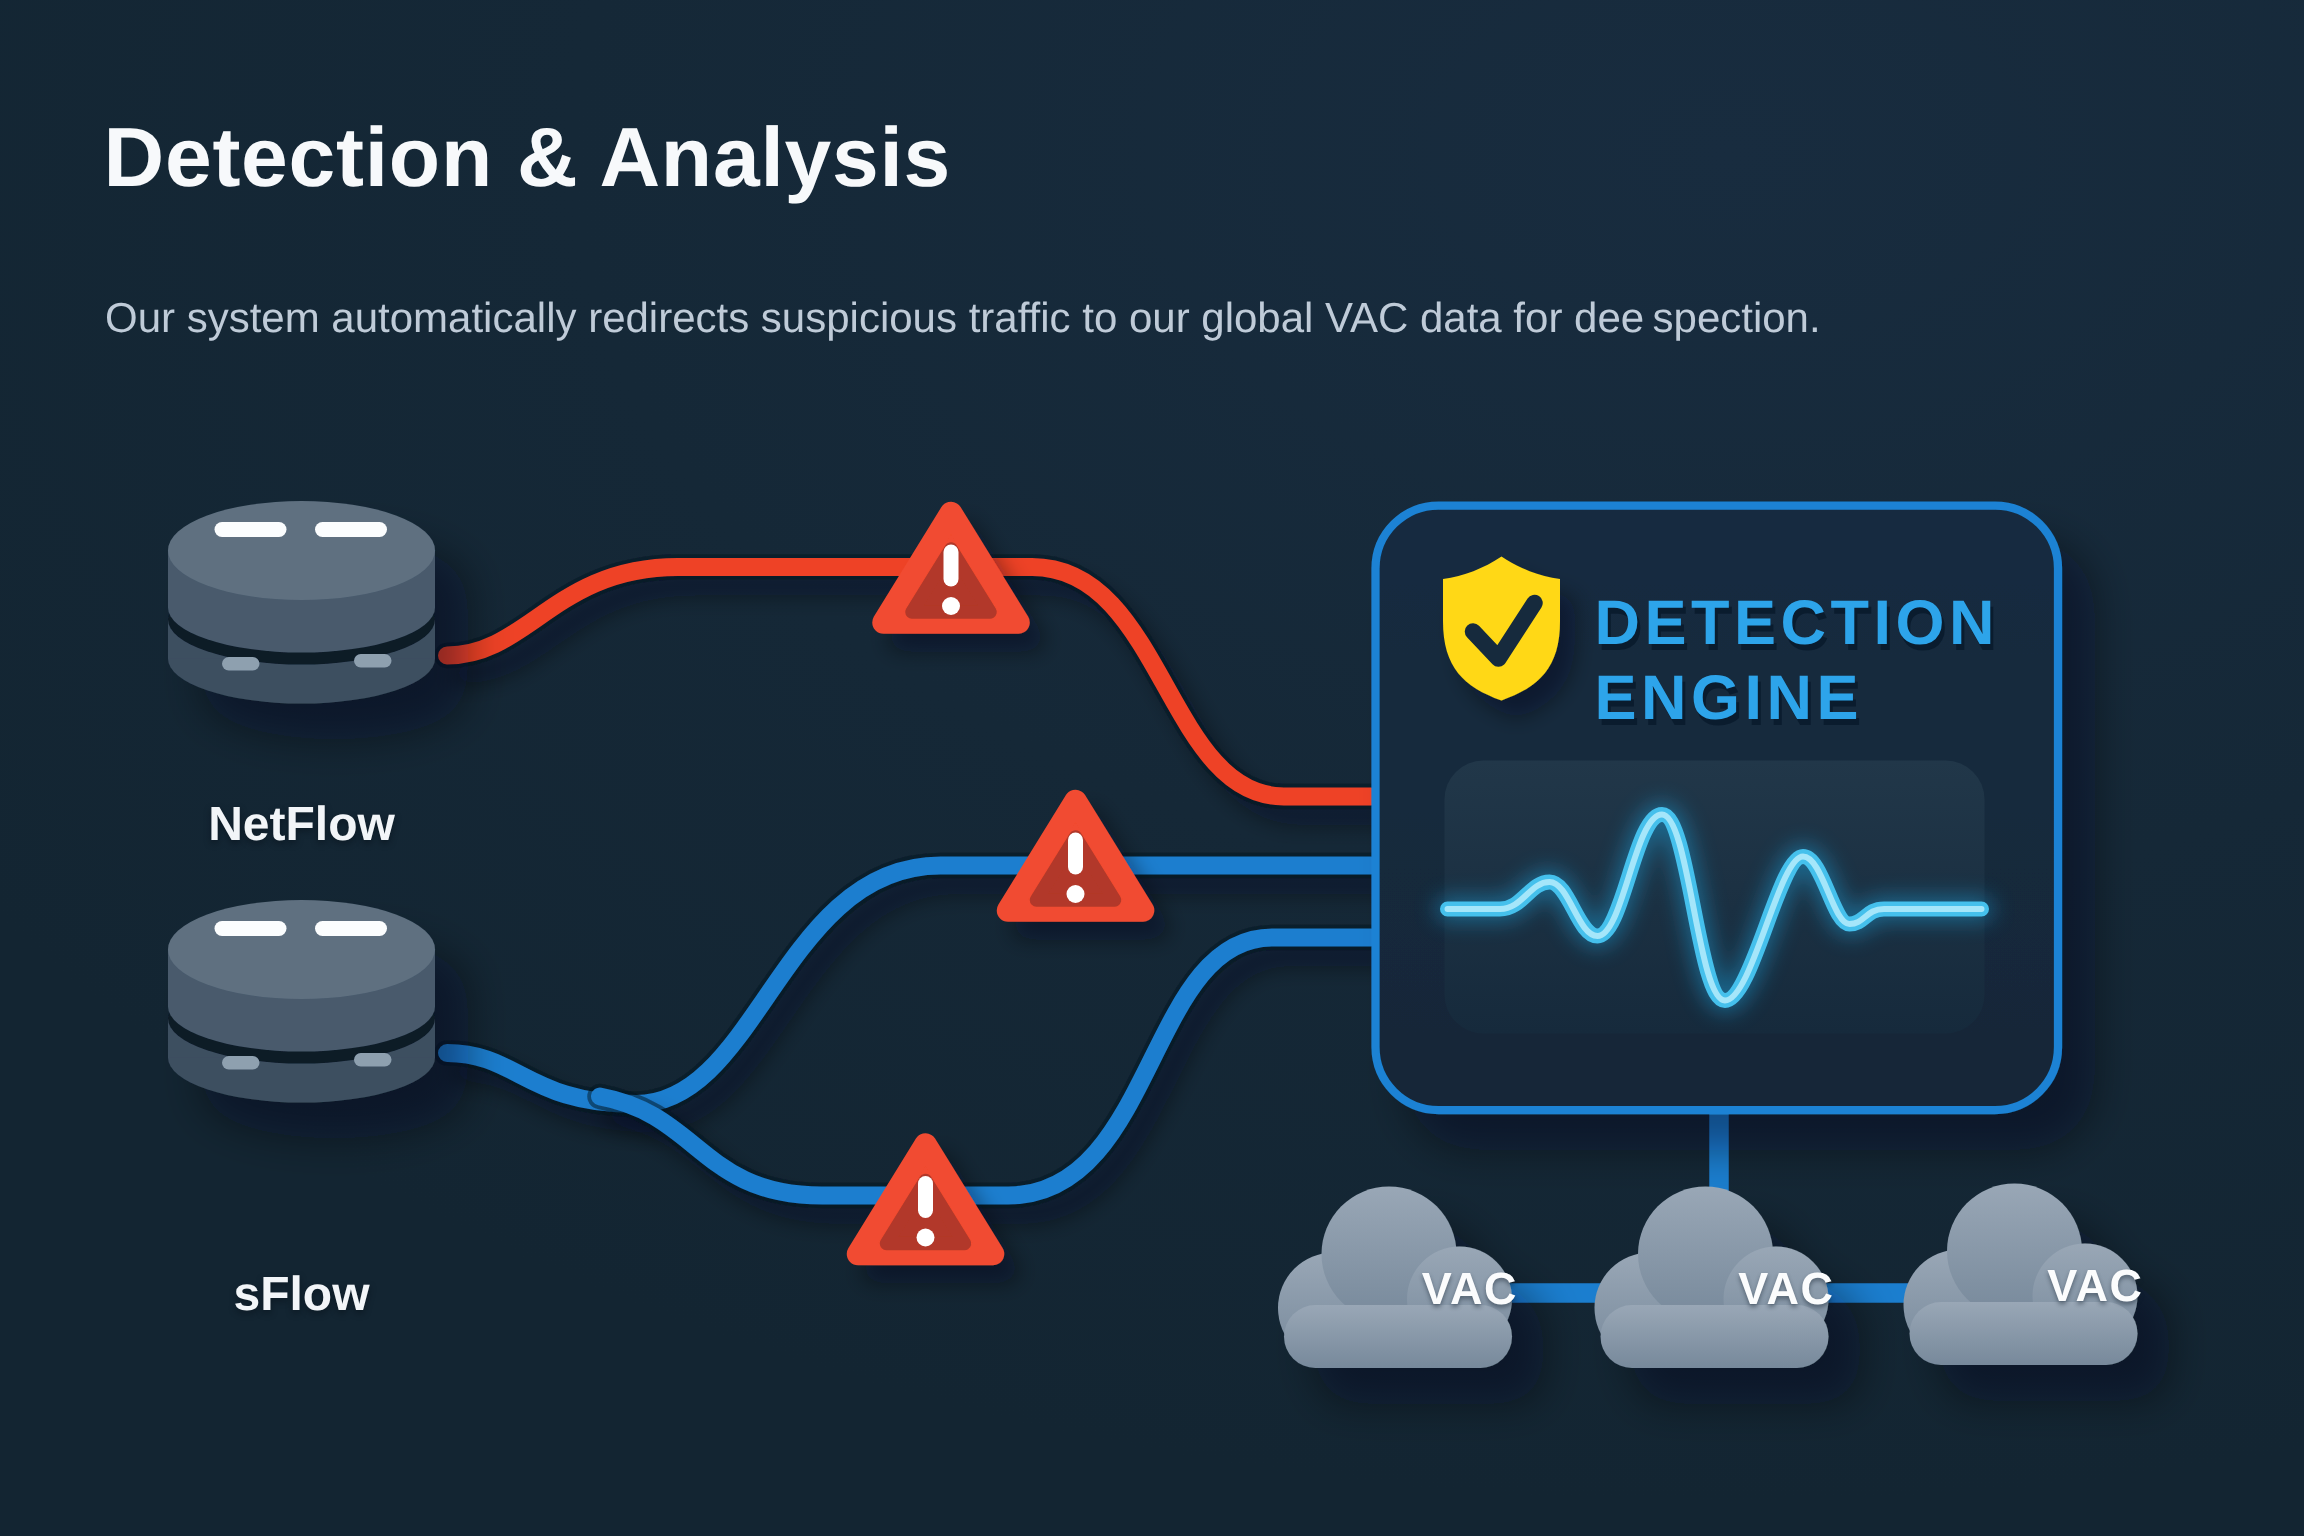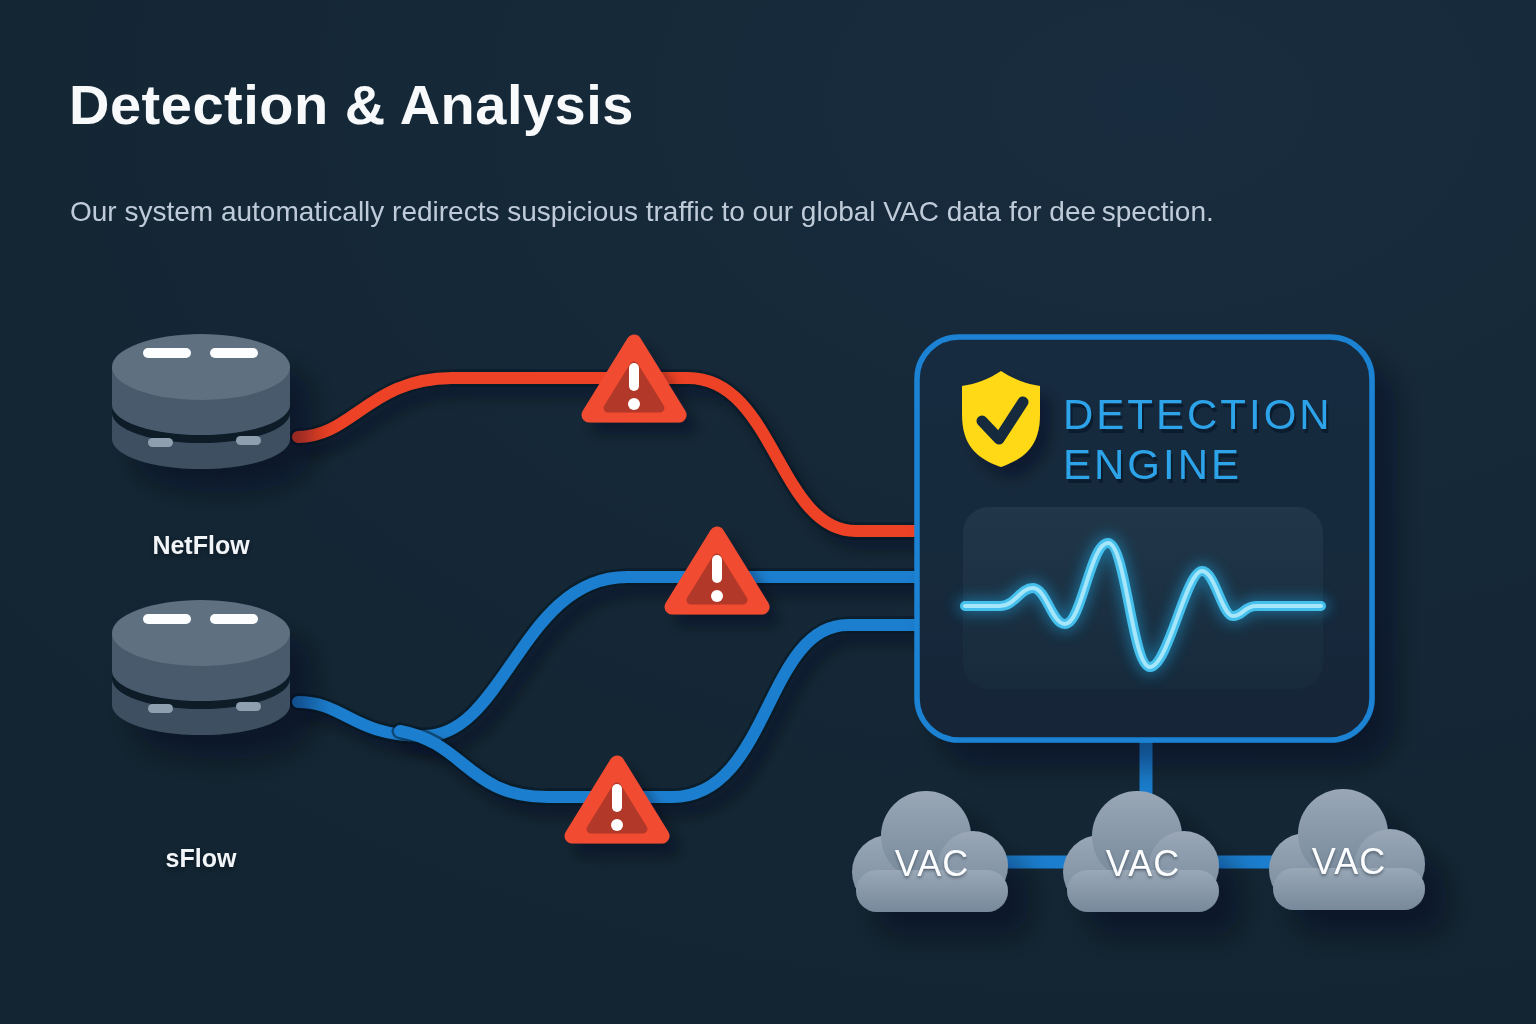--- a/index.html
+++ b/index.html
@@ -12,31 +12,31 @@
   .title{
     left:69px;top:72px;width:900px;
     font-size:56px;font-weight:700;color:#f7f9fb;letter-spacing:0.5px;
   }
   .subtitle{
     left:70px;top:189px;width:1380px;
     font-size:28px;font-weight:400;color:#bfcbd8;line-height:46px;
   }
   .node-label{
     width:220px;text-align:center;
-    font-size:25px;font-weight:700;color:#f2f5f8;
+    font-size:32px;font-weight:700;color:#f2f5f8;
     text-shadow:0 2px 4px rgba(5,14,22,.5);
   }
   .engine-title{
     left:1063px;top:390px;width:320px;
-    font-size:42px;line-height:50px;font-weight:400;letter-spacing:3px;
+    font-size:42px;line-height:50px;font-weight:700;letter-spacing:3px;
     color:#2da4ea;text-shadow:2px 4px 0 rgba(8,26,44,.85);
   }
   .vac-label{
-    width:160px;text-align:center;
-    font-size:36px;font-weight:400;letter-spacing:1px;color:#fbfcfd;
+    width:160px;text-align:right;
+    font-size:30px;font-weight:700;letter-spacing:1px;color:#fbfcfd;
     text-shadow:0 2px 3px rgba(20,34,46,.45);
   }
   svg{position:absolute;left:0;top:0;}
 </style>
 </head>
 <body>
 
 <div class="stage">
 
   <svg width="1536" height="1024" viewBox="0 0 1536 1024">

